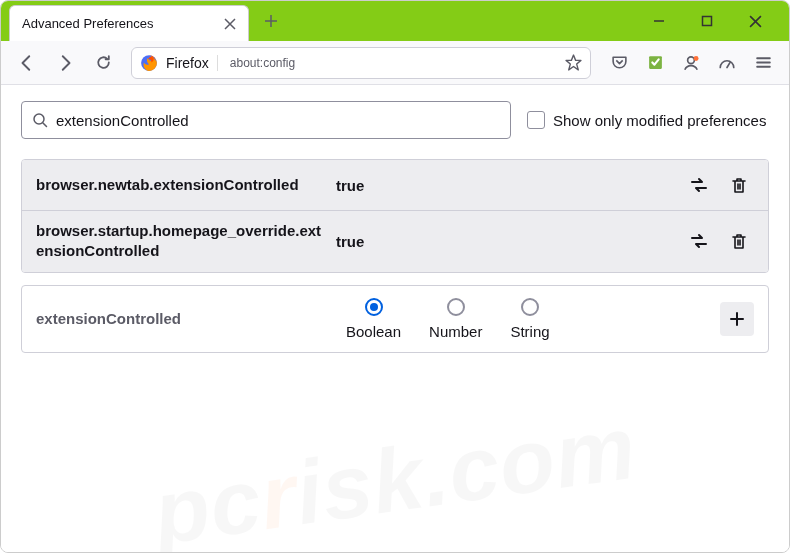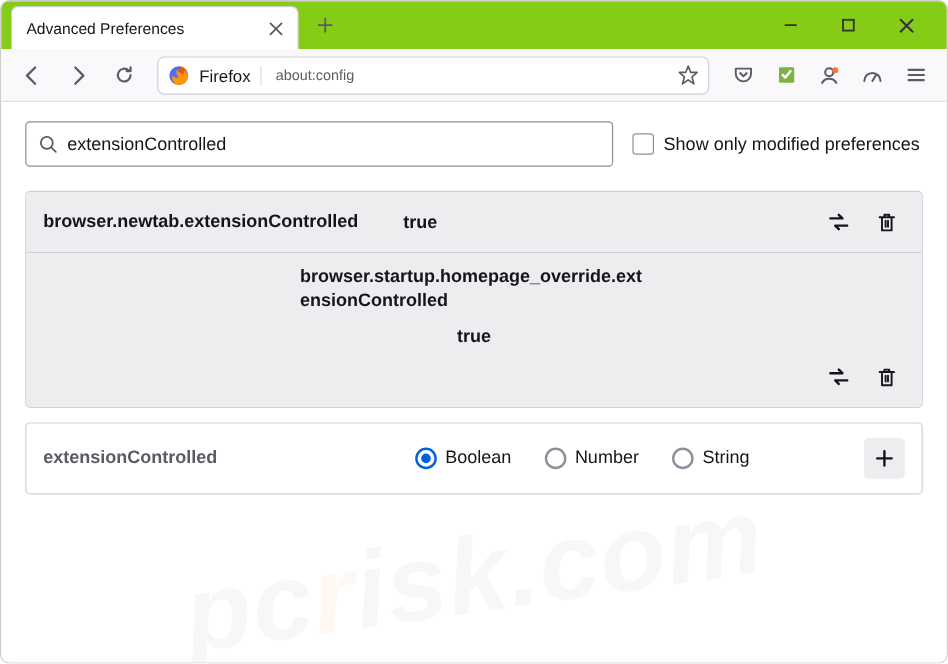--- a/index.html
+++ b/index.html
@@ -31,31 +31,31 @@
     .search-row { display: flex; align-items: center; gap: 16px; margin-bottom: 20px; }
     .search-field { flex: 1; display: flex; align-items: center; border: 1px solid #8f8f9d; border-radius: 4px; height: 38px; padding: 0 10px; gap: 8px; max-width: 490px; }
     .search-icon { color: #5b5b66; }
     .search-input { border: none; outline: none; font-size: 15px; flex: 1; color: #15141a; }
     .chk-row { display: flex; align-items: center; gap: 8px; color: #15141a; font-size: 15px; }
     .chk { width: 18px; height: 18px; border: 1px solid #8f8f9d; border-radius: 3px; }
     
     
     .pref-table { border: 1px solid #cfcfd8; border-radius: 4px; overflow: hidden; margin-bottom: 12px; }
     .pref-row { display: flex; align-items: center; background: #ededf0; padding: 10px 14px; border-bottom: 1px solid #cfcfd8; gap: 10px; }
-    .pref-row:last-child { border-bottom: none; flex-direction: column; }
+    .pref-row:last-child { border-bottom: none; }
     .pref-name { font-weight: 700; font-size: 15px; color: #15141a; width: 290px; word-break: break-all; line-height: 1.35; }
     .pref-val { font-weight: 700; font-size: 15px; color: #15141a; flex: 1; }
     .pref-actions { display: flex; gap: 10px; margin-left: auto; }
     .icon-btn { width: 30px; height: 30px; display: flex; align-items: center; justify-content: center; cursor: pointer; color: #15141a; }
     
     
     .new-row { border: 1px solid #cfcfd8; border-radius: 4px; display: flex; align-items: center; padding: 12px 14px; gap: 20px; }
     .new-name { font-weight: 700; color: #5b5b66; font-size: 15px; width: 290px; }
     .radio-group { display: flex; gap: 28px; }
-    .radio-item { display: flex; align-items: center; gap: 7px; font-size: 15px; color: #15141a; cursor: pointer; }
+    .radio-item { display: flex; align-items: center; gap: 7px; font-size: 15px; color: #15141a; cursor: pointer; flex-direction: column; }
     .radio { width: 18px; height: 18px; border: 2px solid #8f8f9d; border-radius: 50%; display: flex; align-items: center; justify-content: center; }
     .radio.sel { border-color: #0060df; }
     .radio-dot { width: 8px; height: 8px; background: #0060df; border-radius: 50%; }
     .add-btn { margin-left: auto; width: 34px; height: 34px; background: #ededf0; border-radius: 4px; display: flex; align-items: center; justify-content: center; cursor: pointer; font-size: 22px; color: #15141a; }
     
     
     .watermark { position: absolute; bottom: 20px; left: 50%; transform: translate(-50%) rotate(-8deg); font-size: 90px; font-weight: 700; color: rgba(0,0,0,0.03); font-style: italic; letter-spacing: 1px; white-space: nowrap; }
     .watermark .r { color: rgba(255,100,0,0.05); }
     
     svg { display: block; }

